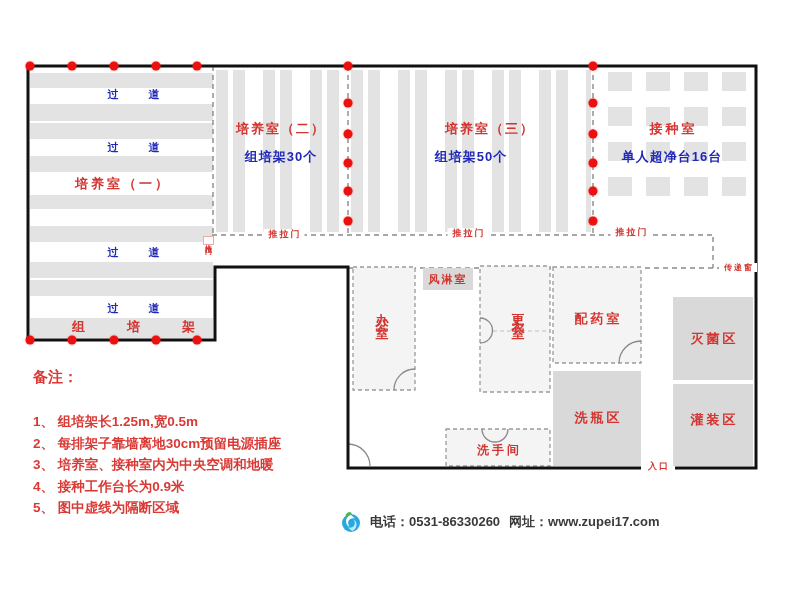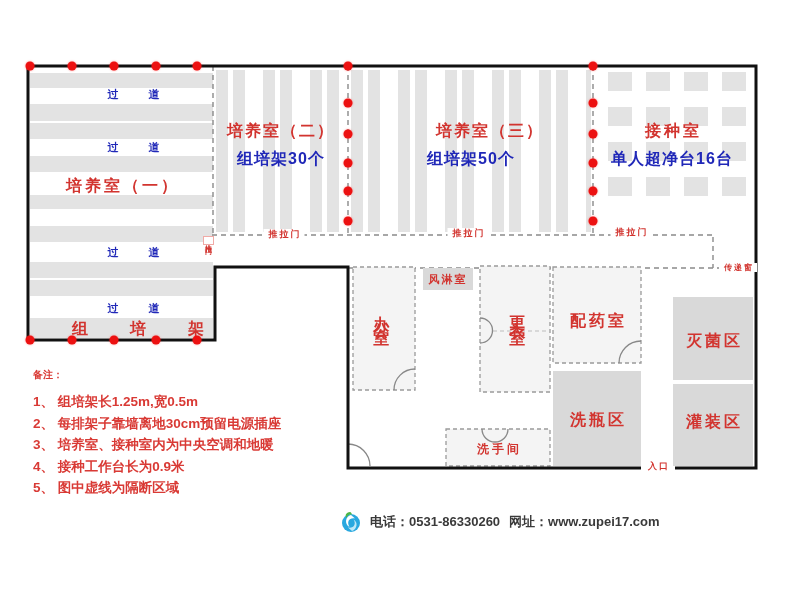--- a/index.html
+++ b/index.html
@@ -6,30 +6,30 @@
   #canvas{position:relative;width:800px;height:600px;background:#fff;overflow:hidden;
           font-family:"Liberation Sans","DejaVu Sans",sans-serif;font-weight:bold;}
   #linework{position:absolute;left:0;top:0;z-index:2;pointer-events:none;}
   .stripes,.bar{position:absolute;z-index:1;}
   .bar{background:#e3e3e3;}
   .stripes{background:repeating-linear-gradient(90deg,#e3e3e3 0 12px,transparent 12px 17px,#e3e3e3 17px 29px,transparent 29px 47px);}
   .dot{position:absolute;width:9px;height:9px;border-radius:50%;background:#ec1111;
        box-shadow:0 0 2px rgba(255,30,30,.55);transform:translate(-50%,-50%);z-index:6;}
   .lbl{position:absolute;z-index:5;text-align:center;line-height:1.15;white-space:nowrap;}
   .red{color:#d2342f;} .blue{color:#2028b8;}
-  .s13{font-size:16px;} .s12{font-size:12px;} .s11{font-size:11px;} .s9{font-size:9px;} .s8{font-size:8px;} .s7{font-size:7px;}
+  .s13{font-size:13px;} .s12{font-size:12px;} .s11{font-size:11px;} .s9{font-size:9px;} .s8{font-size:8px;} .s7{font-size:7px;}
   .ls1{letter-spacing:1px;} .ls2{letter-spacing:2px;} .ls3{letter-spacing:3px;text-indent:3px;}
   .aisle{letter-spacing:30px;text-indent:30px;font-size:11px;padding-left:12px;}
   .rackrow{letter-spacing:42px;text-indent:42px;}
   .doorlbl{background:#fff;padding:0 3px;letter-spacing:2px;text-indent:2px;transform:translateX(-50%);}
   .vert{writing-mode:vertical-rl;letter-spacing:6px;transform:translateX(-50%);}
   .vdoor{writing-mode:vertical-rl;letter-spacing:1px;border:1px solid #f0aaa6;background:#fff;
          padding:2px 1px;line-height:1;}
   #notes{position:absolute;left:33px;top:368px;z-index:5;color:#d93a35;text-align:left;}
-  #notes .nt{font-size:10px;margin-bottom:9px;}
+  #notes .nt{font-size:15px;margin-bottom:24px;}
   #notes .ni{font-size:13.5px;line-height:21.5px;}
   #footer{position:absolute;left:341px;top:511px;z-index:5;display:flex;align-items:center;gap:9px;
           color:#3a3a3a;font-size:13px;}
 </style>
 </head>
 <body>
 
 <div id="canvas">
 
   <div class="stripes" style="left:216px;top:70px;width:130px;height:162px;"></div>
@@ -91,21 +91,21 @@
   <div class="lbl red s8 doorlbl" style="left:738px;top:263px;">传递窗</div>
   <div class="lbl red s9 doorlbl" style="left:658px;top:461px;">入口</div>
 
   <div class="lbl red s13 vert" style="left:381px;top:303px;">办公室</div>
   <div class="lbl red s11 ls2" style="left:423px;top:268px;width:50px;line-height:22px;">风淋室</div>
   <div class="lbl red s13 vert" style="left:517px;top:303px;">更衣室</div>
   <div class="lbl red s13 ls3" style="left:553px;top:312px;width:88px;">配药室</div>
   <div class="lbl red s13 ls3" style="left:553px;top:411px;width:88px;">洗瓶区</div>
   <div class="lbl red s13 ls3" style="left:673px;top:332px;width:80px;text-align:center;">灭菌区</div>
   <div class="lbl red s13 ls3" style="left:673px;top:413px;width:80px;">灌装区</div>
-  <div class="lbl red s12 ls3" style="left:446px;top:444px;width:104px;font-family:Liberation Mono, monospace;">洗手间</div>
+  <div class="lbl red s12 ls3" style="left:446px;top:444px;width:104px;">洗手间</div>
 
   <div id="notes">
     <div class="nt">备注：</div>
     <div class="ni">1、 组培架长1.25m,宽0.5m</div>
     <div class="ni">2、 每排架子靠墙离地30cm预留电源插座</div>
     <div class="ni">3、 培养室、接种室内为中央空调和地暖</div>
     <div class="ni">4、 接种工作台长为0.9米</div>
     <div class="ni">5、 图中虚线为隔断区域</div>
   </div>
 

